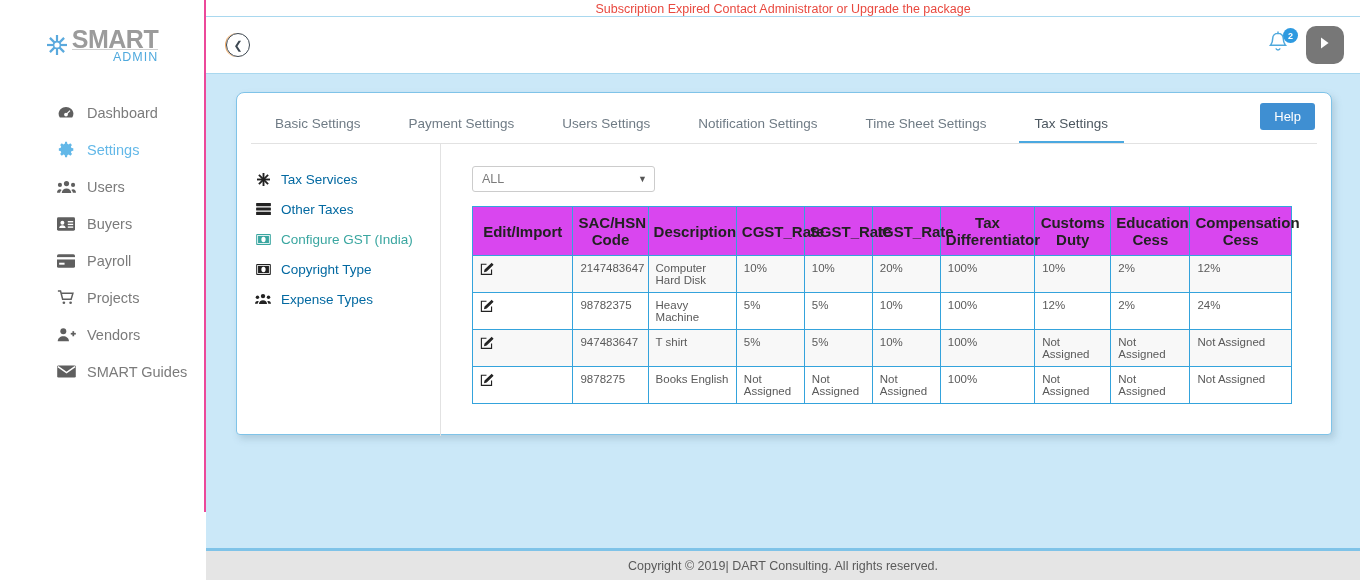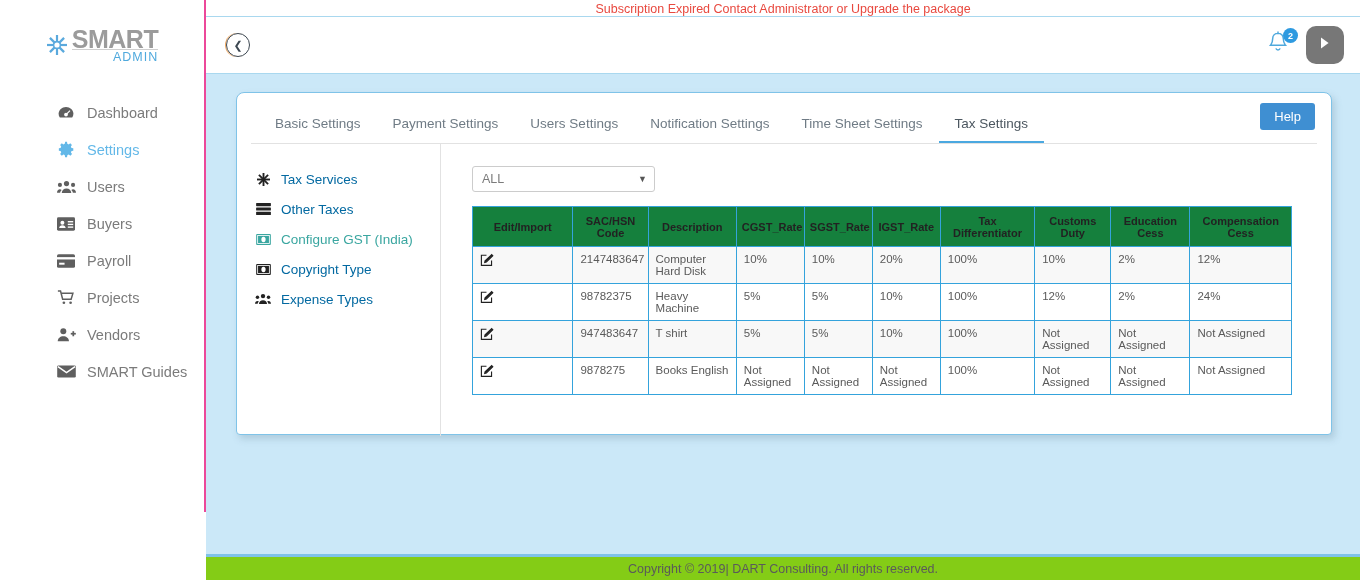--- a/index.html
+++ b/index.html
@@ -114,20 +114,21 @@
     border-radius: 8px 8px 4px 4px;
     box-shadow: 3px 4px 7px rgba(110,140,160,0.30);
     width: 1096px; height: 343px;
     padding: 0;
     position: relative;
   }
   .card-tabs {
     display: flex; align-items: flex-end;
     padding: 14px 0 0 22px; height: 50px;
     position: relative;
+    gap: 16px;
   }
   .tab {
     font-size: 13.5px; color: #6f7b85;
     padding: 0 16px 10px 16px; cursor: pointer;
     border-bottom: 2px solid transparent;
     white-space: nowrap;
   }
   .tab.active { color: #4c5760; border-bottom: 2px solid #4aa8e0; }
   .help-btn {
     position: absolute; right: 16px; top: 10px;
@@ -181,25 +182,25 @@
   
   .table-wrap { margin-top: 14px; }
   table.gst {
     border-collapse: collapse;
     width: 820px;
     border: 1px solid #34a3dc;
     table-layout: fixed;
   }
   table.gst th {
     border: 1px solid #34a3dc;
-    font-size: 11px; color: #222222;
+    font-size: 15px; color: #222222;
     font-weight: bold; text-align: center;
     padding: 7px 5px; height: 40px;
     vertical-align: middle;
-    background: #15803d;
+    background: #d946ef;
   }
   table.gst td {
     border: 1px solid #34a3dc;
     font-size: 11.5px; color: #5a5a5a;
     padding: 6px 7px;
     vertical-align: top;
     background: #ffffff;
   }
   table.gst tbody tr.odd td { background: #f8f8f8; }
   .edit-icon { color: #222222; font-size: 13px; cursor: pointer; display:inline-block; }
@@ -211,22 +212,22 @@
   .col-sgst { width: 67px; }
   .col-igst { width: 67px; }
   .col-taxd { width: 93px; }
   .col-cust { width: 75px; }
   .col-educ { width: 78px; }
   .col-comp { width: 100px; }
 
   
   .footer {
     position: absolute; left: 0; bottom: 0;
-    width: 100%; height: 26px;
-    background: #84cc16;
+    width: 100%; height: 32px;
+    background: #e5e5e5;
     border-top: 3px solid #7fc3e8;
     display: flex; align-items: center; justify-content: center;
   }
   .footer-text { font-size: 12.5px; color: #5a5a5a; }
 </style>
 </head>
 <body>
 
 <div class="app">
 

